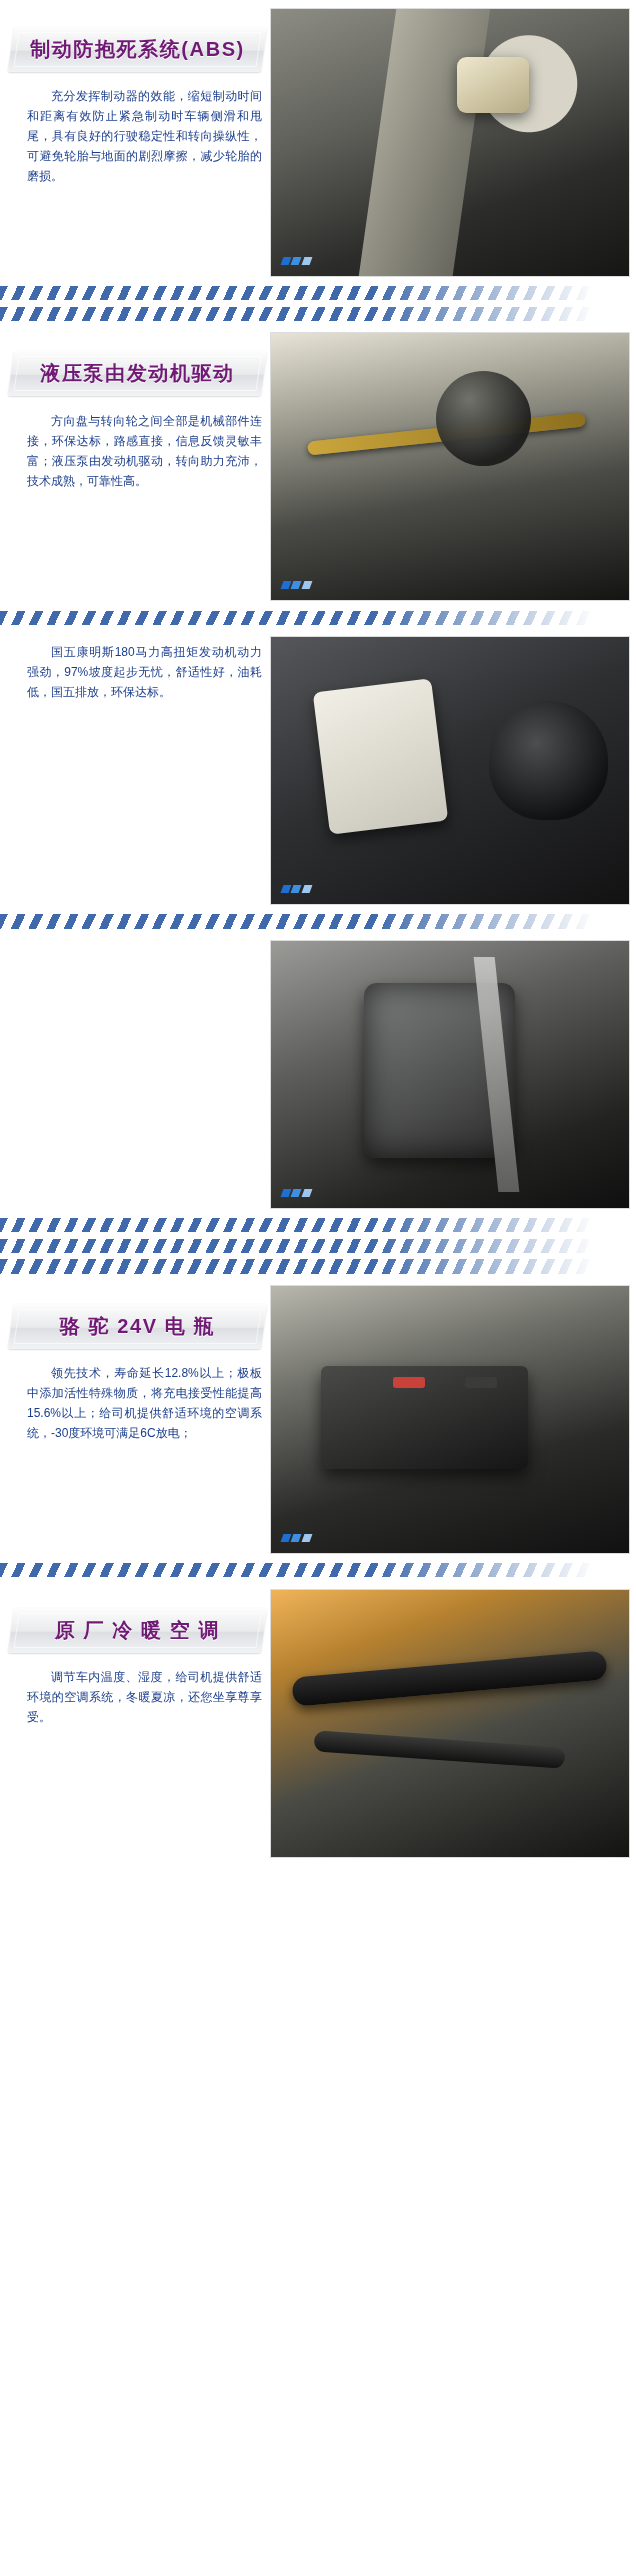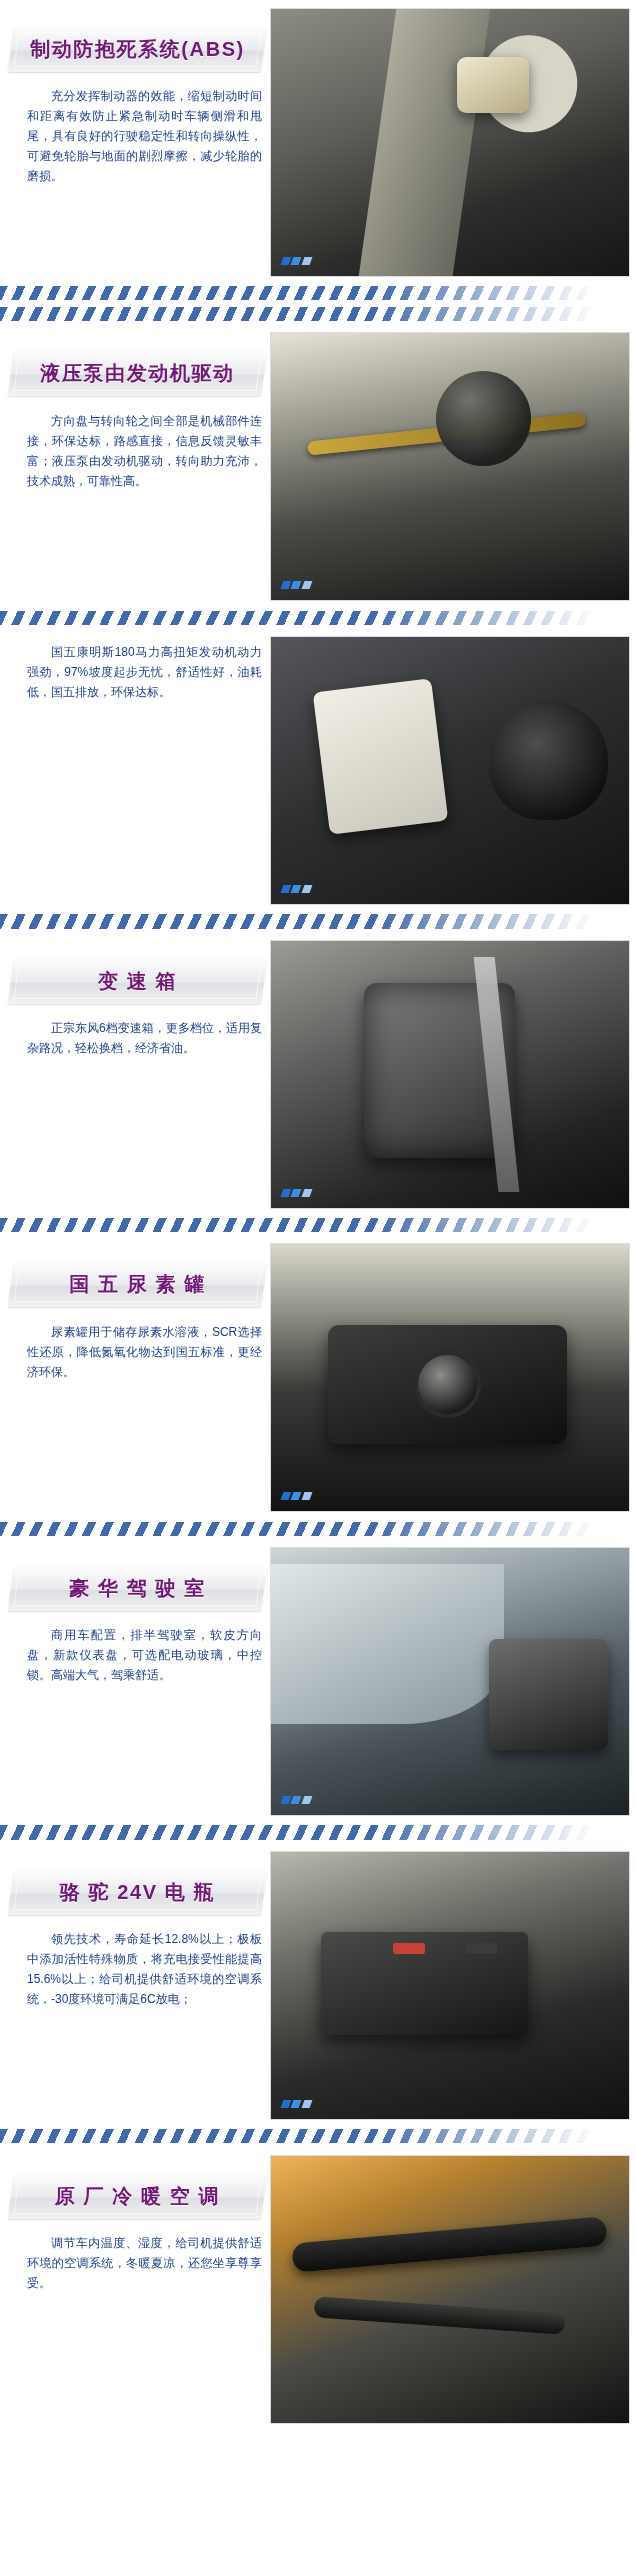--- a/index.html
+++ b/index.html
@@ -262,77 +262,36 @@
           <i></i>
           <i></i>
         </div>
       </div>
     </div>
     <div class="sep">
       <div class="stripes"></div>
       <div class="fade"></div>
     </div>
     <div class="feature">
-      <div class="textcol">
-        <div class="title-wrap">
-          <div class="title-bg"></div>
-          <div class="title-txt">变 速 箱</div>
-        </div>
-        <div class="body-txt">正宗东风6档变速箱，更多档位，适用复杂路况，轻松换档，经济省油。</div>
-      </div>
       <div class="photo">
         <div class="inner p-gear"></div>
         <div class="bars" style="left:11px;bottom:11px;">
           <i></i>
           <i></i>
           <i></i>
         </div>
       </div>
     </div>
     <div class="sep">
       <div class="stripes"></div>
       <div class="fade"></div>
     </div>
-    <div class="feature">
-      <div class="textcol">
-        <div class="title-wrap">
-          <div class="title-bg"></div>
-          <div class="title-txt">国 五 尿 素 罐</div>
-        </div>
-        <div class="body-txt">尿素罐用于储存尿素水溶液，SCR选择性还原，降低氮氧化物达到国五标准，更经济环保。</div>
-      </div>
-      <div class="photo">
-        <div class="inner p-urea"></div>
-        <div class="bars" style="left:11px;bottom:11px;">
-          <i></i>
-          <i></i>
-          <i></i>
-        </div>
-      </div>
-    </div>
-    <div class="sep">
-      <div class="stripes"></div>
-      <div class="fade"></div>
-    </div>
-    <div class="feature">
-      <div class="textcol">
-        <div class="title-wrap">
-          <div class="title-bg"></div>
-          <div class="title-txt">豪 华 驾 驶 室</div>
-        </div>
-        <div class="body-txt">商用车配置，排半驾驶室，软皮方向盘，新款仪表盘，可选配电动玻璃，中控锁。高端大气，驾乘舒适。</div>
-      </div>
-      <div class="photo">
-        <div class="inner p-cab"></div>
-        <div class="bars" style="left:11px;bottom:11px;">
-          <i></i>
-          <i></i>
-          <i></i>
-        </div>
-      </div>
+    <div class="sep">
+      <div class="stripes"></div>
+      <div class="fade"></div>
     </div>
     <div class="sep">
       <div class="stripes"></div>
       <div class="fade"></div>
     </div>
     <div class="feature">
       <div class="textcol">
         <div class="title-wrap">
           <div class="title-bg"></div>
           <div class="title-txt">骆 驼 24V 电 瓶</div>

